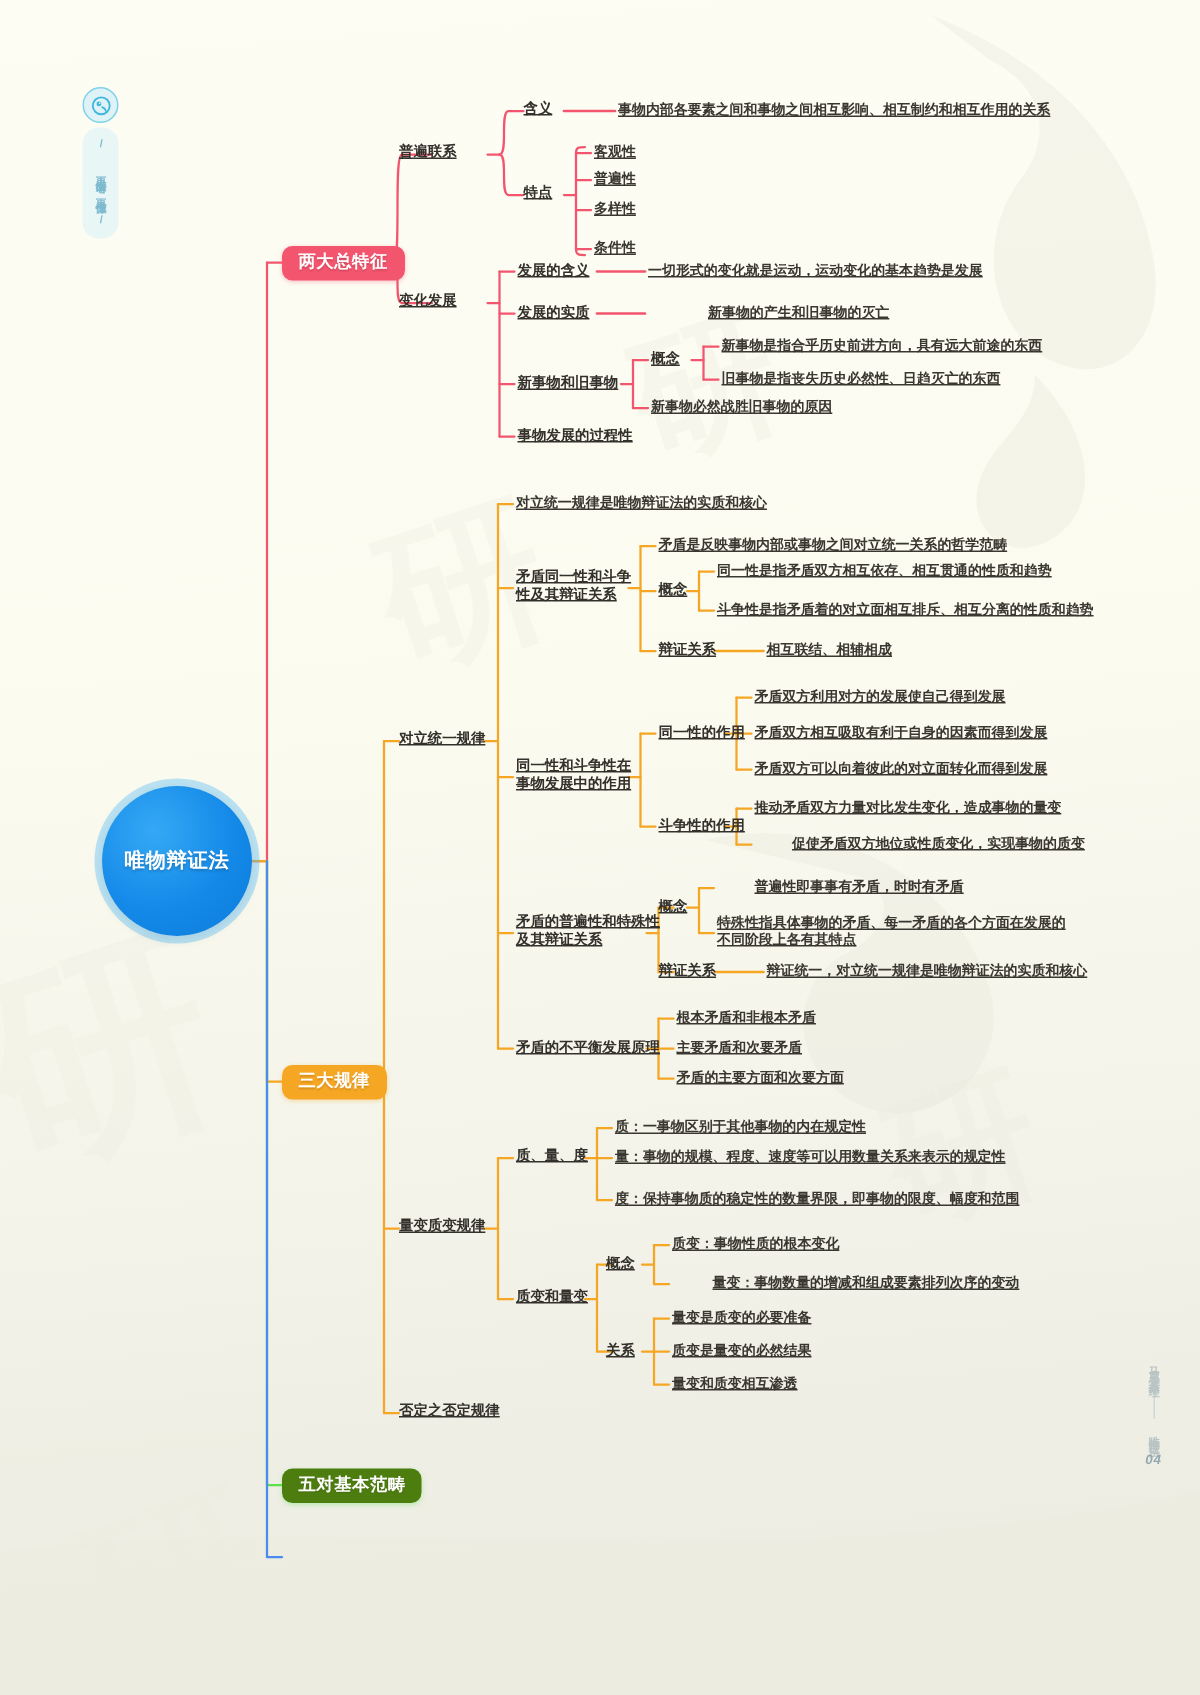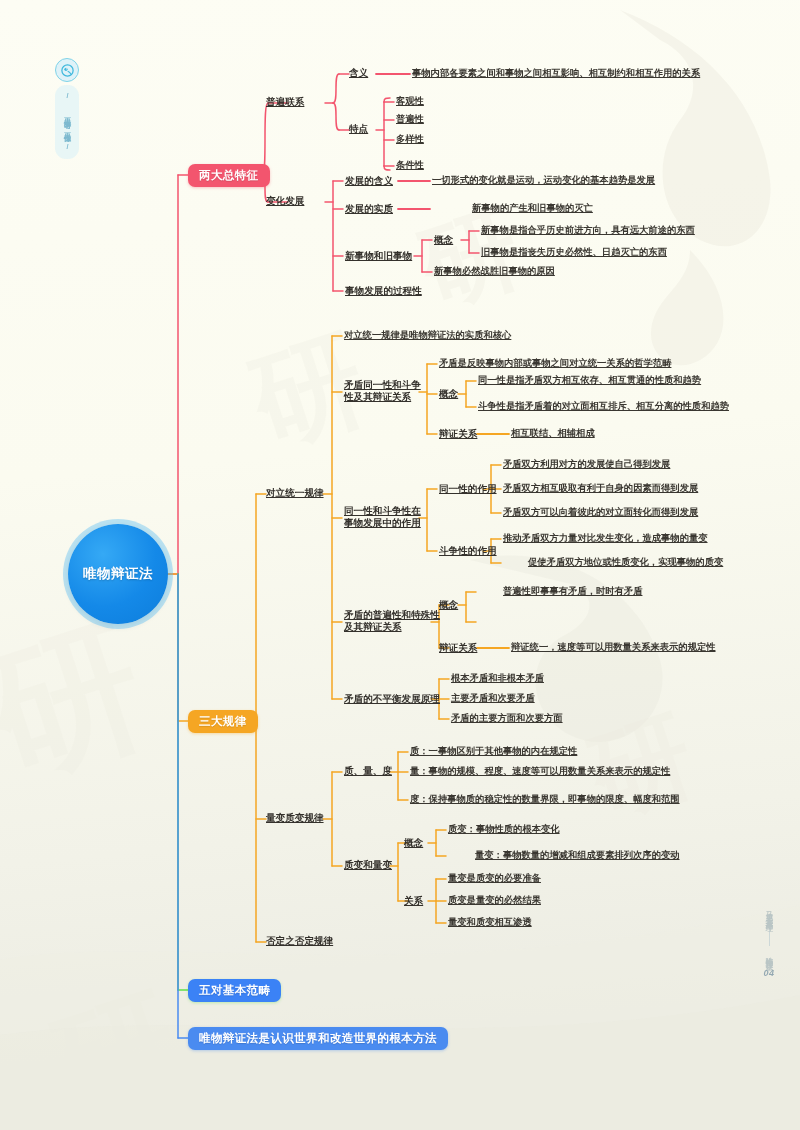--- a/index.html
+++ b/index.html
@@ -28,21 +28,21 @@
 
   
   .pill {
     border-radius:7px; color:#fff; font-weight:bold; font-size:11.5px;
     display:flex; align-items:center; justify-content:flex-end;
     padding:1px 11px; height:23px; letter-spacing:.4px;
     text-shadow:0 1px 1px rgba(0,0,0,.13);
   }
   .pill.pink  { background:#F3556E; box-shadow:0 1px 3px rgba(243,85,110,.35); }
   .pill.orange{ background:#F5A623; box-shadow:0 1px 3px rgba(245,166,35,.35); }
-  .pill.green { background:#3b82f6; box-shadow:0 1px 3px rgba(95,224,74,.35); }
+  .pill.green { background:#4d7c0f; box-shadow:0 1px 3px rgba(95,224,74,.35); }
   .pill.blue  { background:#4A8BF0; box-shadow:0 1px 3px rgba(74,139,240,.35); }
 
   
   .txt { font-size:9.3px; font-weight:bold; color:#34312c;text-decoration:underline; }
   .txt.lvl2 { font-size:9.6px; }
   .txt.leaf { font-weight:bold; color:#3a3731; }
   .txt.two  { white-space:pre-line; }
 
   
   .logo-wrap { position:absolute; left:55px; top:58px; width:26px; }
@@ -274,23 +274,20 @@
   </div>
 
   <div class="node pill pink" style="left:188px; top:164px;">
     <span>两大总特征</span>
   </div>
   <div class="node pill orange" style="left:188px; top:710px;">
     <span>三大规律</span>
   </div>
   <div class="node pill green" style="left:188px; top:979px;">
     <span>五对基本范畴</span>
-  </div>
-  <div class="node pill blue" style="left:188px; top:1027px;">
-    <span>唯物辩证法是认识世界和改造世界的根本方法</span>
   </div>
 
   <div class="node txt lvl2" style="left:266px; top:96px;">普遍联系</div>
   <div class="node txt lvl2" style="left:349px; top:67px;">含义</div>
   <div class="node txt leaf" style="left:412px; top:68px;text-align:center;">事物内部各要素之间和事物之间相互影响、相互制约和相互作用的关系</div>
   <div class="node txt lvl2" style="left:349px; top:123px;">特点</div>
   <div class="node txt leaf" style="left:396px; top:96px;">客观性</div>
   <div class="node txt leaf" style="left:396px; top:114px;">普遍性</div>
   <div class="node txt leaf" style="left:396px; top:134px;">多样性</div>
   <div class="node txt leaf" style="left:396px; top:160px;">条件性</div>
@@ -326,22 +323,24 @@
   <div class="node txt leaf" style="left:503px; top:483px;">矛盾双方相互吸取有利于自身的因素而得到发展</div>
   <div class="node txt leaf" style="left:503px; top:507px;">矛盾双方可以向着彼此的对立面转化而得到发展</div>
   <div class="node txt lvl2" style="left:439px; top:545px;">斗争性的作用</div>
   <div class="node txt leaf" style="left:503px; top:533px;">推动矛盾双方力量对比发生变化，造成事物的量变</div>
   <div class="node txt leaf" style="left:528px; top:557px;">促使矛盾双方地位或性质变化，实现事物的质变</div>
 
   <div class="node txt lvl2 two" style="left:344px; top:609px;">矛盾的普遍性和特殊性
 及其辩证关系</div>
   <div class="node txt lvl2" style="left:439px; top:599px;">概念</div>
   <div class="node txt leaf" style="left:478px; top:586px;margin-left:25px;">普遍性即事事有矛盾，时时有矛盾</div>
+  <div class="node txt leaf two" style="left:478px; top:610px;">特殊性指具体事物的矛盾、每一矛盾的各个方面在发展的
+不同阶段上各有其特点</div>
   <div class="node txt lvl2" style="left:439px; top:642px;">辩证关系</div>
-  <div class="node txt leaf" style="left:511px; top:642px;">辩证统一，速度等可以用数量关系来表示的规定性</div>
+  <div class="node txt leaf" style="left:511px; top:642px;">辩证统一，对立统一规律是唯物辩证法的实质和核心</div>
 
   <div class="node txt lvl2" style="left:344px; top:693px;">矛盾的不平衡发展原理</div>
   <div class="node txt leaf" style="left:451px; top:673px;">根本矛盾和非根本矛盾</div>
   <div class="node txt leaf" style="left:451px; top:693px;">主要矛盾和次要矛盾</div>
   <div class="node txt leaf" style="left:451px; top:713px;">矛盾的主要方面和次要方面</div>
 
   <div class="node txt lvl2" style="left:266px; top:812px;">量变质变规律</div>
   <div class="node txt lvl2" style="left:344px; top:765px;">质、量、度</div>
   <div class="node txt leaf" style="left:410px; top:746px;">质：一事物区别于其他事物的内在规定性</div>
   <div class="node txt leaf" style="left:410px; top:766px;">量：事物的规模、程度、速度等可以用数量关系来表示的规定性</div>

